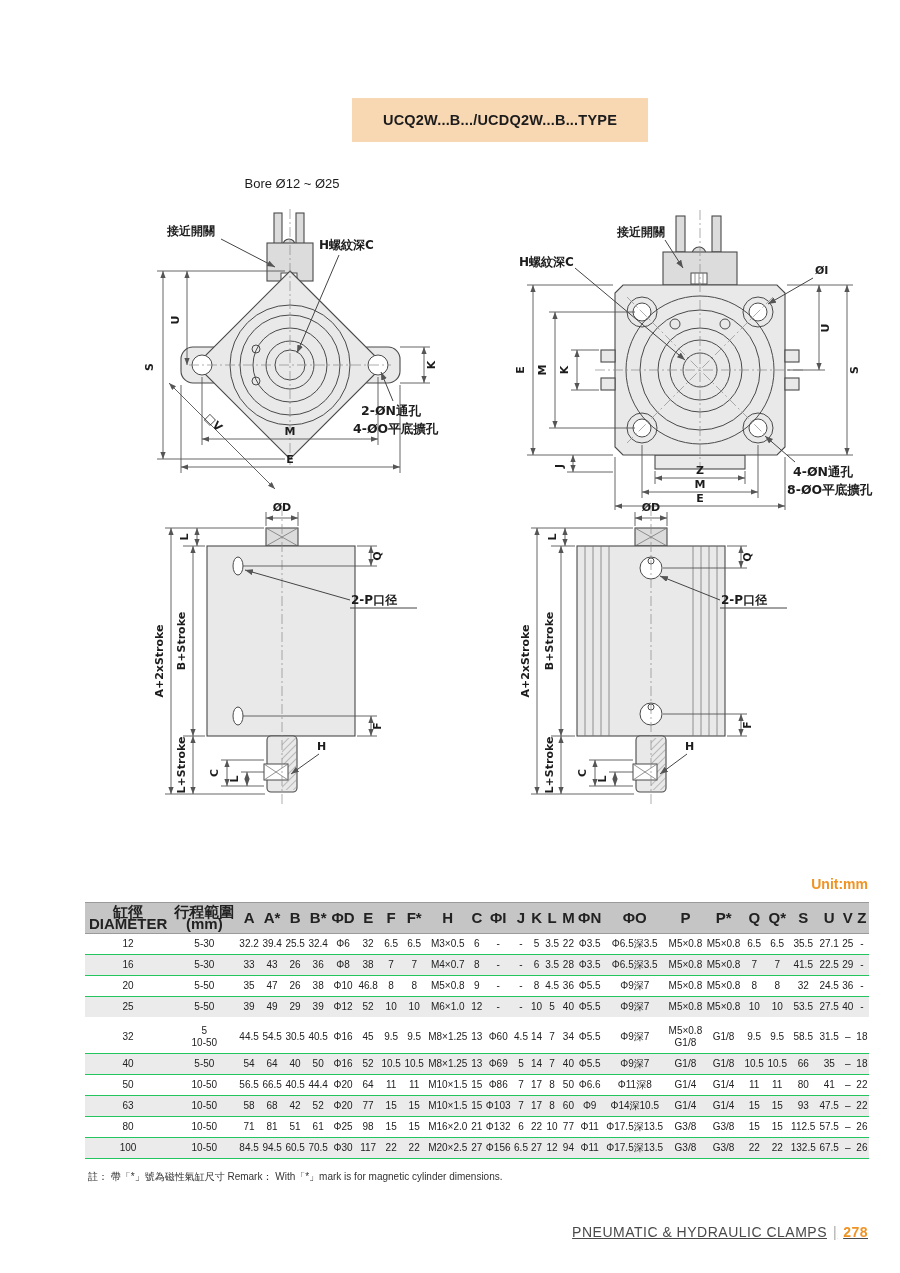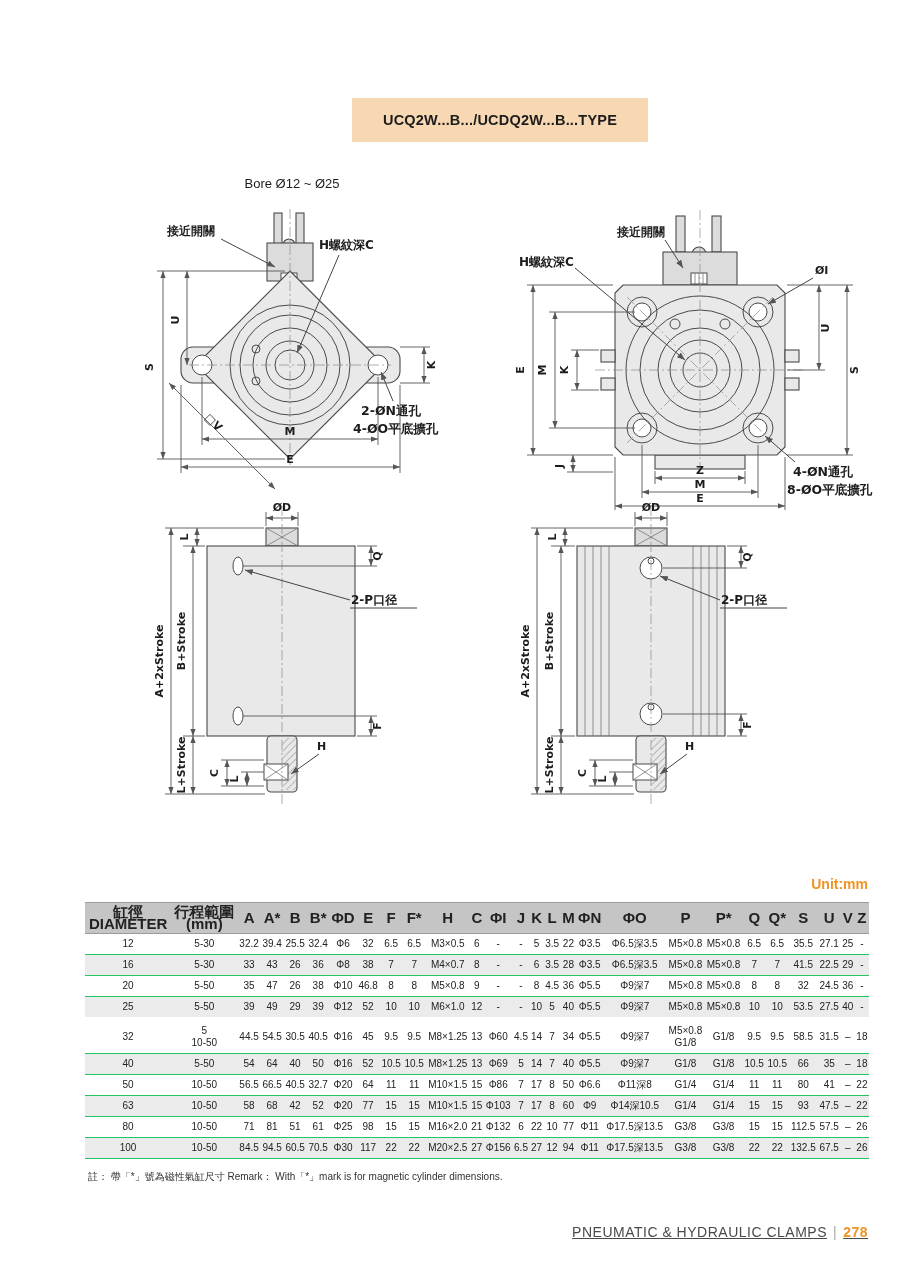--- a/index.html
+++ b/index.html
@@ -536,21 +536,21 @@
             <td>35</td>
             <td>–</td>
             <td>18</td>
           </tr>
           <tr>
             <td>50</td>
             <td>10-50</td>
             <td>56.5</td>
             <td>66.5</td>
             <td>40.5</td>
-            <td>32.7</td>
+            <td>44.4</td>
             <td>Φ20</td>
             <td>64</td>
             <td>11</td>
             <td>11</td>
             <td>M10×1.5</td>
             <td>15</td>
             <td>Φ86</td>
             <td>7</td>
             <td>17</td>
             <td>8</td>

